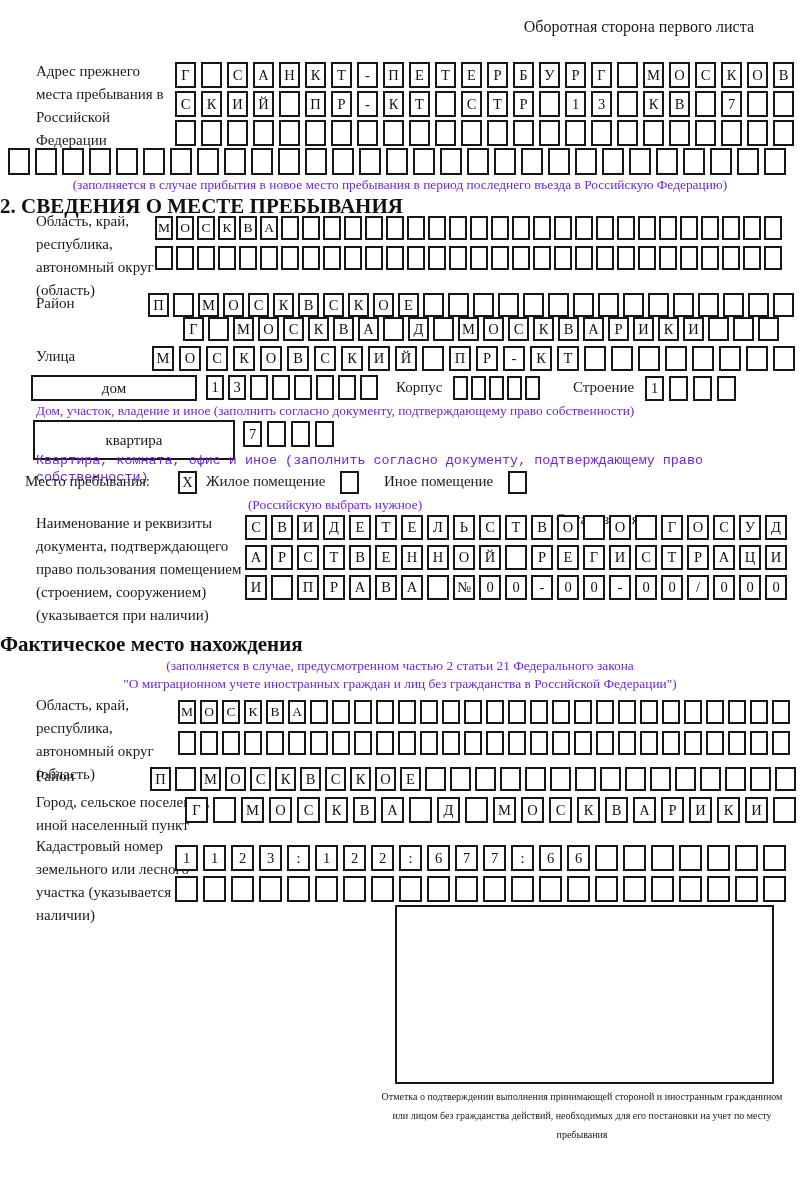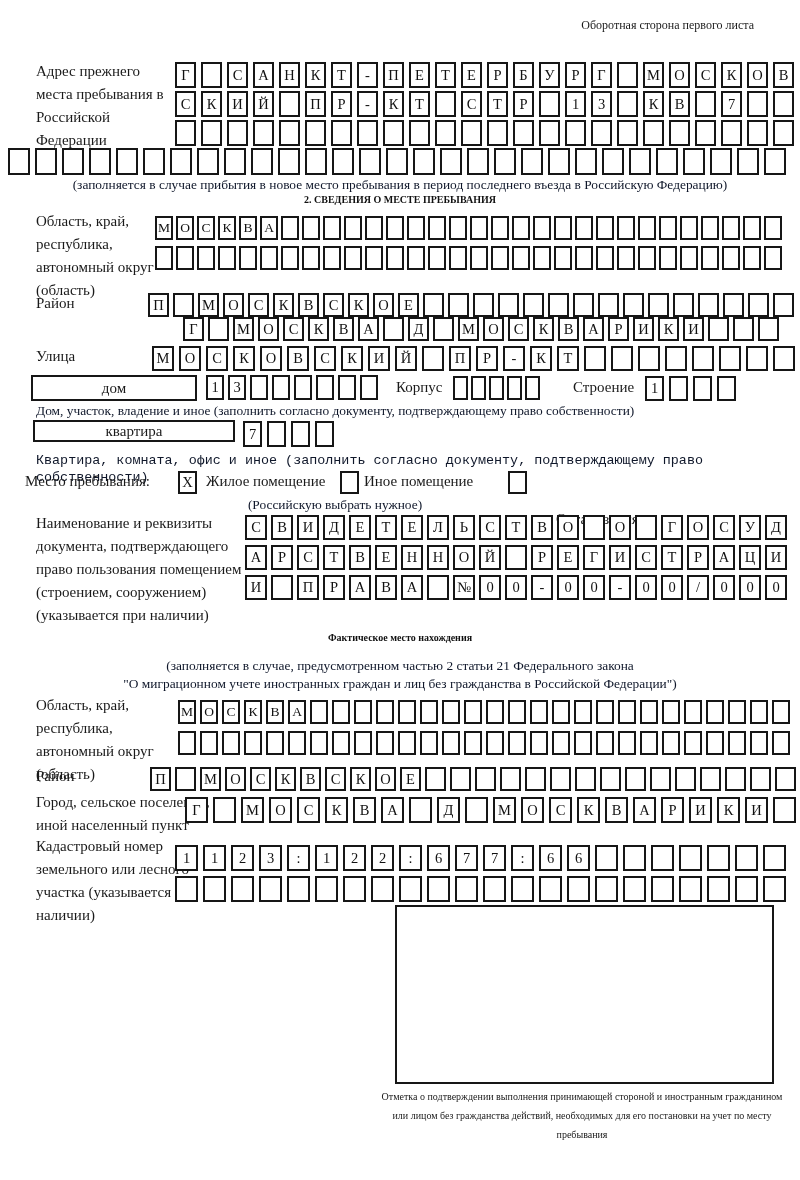--- a/index.html
+++ b/index.html
@@ -6,24 +6,24 @@
   #page{
     position:relative;
     width:800px;height:1180px;
     background:#ffffff;
     color:#1a1a1a;
     font-family:"Liberation Serif","DejaVu Serif",serif;
     margin:0 auto;
     overflow:hidden;
   }
   .lbl{position:absolute;font-size:15px;line-height:23px;color:#1a1a1a;}
-  .note{position:absolute;font-size:13.4px;line-height:17px;color:#0f172a;}
+  .note{position:absolute;font-size:13.4px;line-height:17px;color:#6d28d9;}
   .note.center{left:0;width:100%;text-align:center;}
-  .hb{position:absolute;left:0;width:100%;text-align:center;font-weight:bold;font-size:10px;color:#111;}
-  .corner{position:absolute;top:18px;right:46px;font-size:12px;}
+  .hb{position:absolute;left:0;width:100%;text-align:left;font-weight:bold;font-size:21px;color:#111;}
+  .corner{position:absolute;top:18px;right:46px;font-size:16px;}
   .boxrow{position:absolute;display:flex;}
   .cbox{
     box-sizing:border-box;flex:none;
     border:2px solid #161616;
     display:flex;align-items:center;justify-content:center;
     font-size:14.5px;color:#111;background:#fff;
     white-space:pre;
   }
   
   .r-a{column-gap:5px}  .r-a .cbox{width:21px;height:26px;}
@@ -342,38 +342,38 @@
     </div>
   <div class="lbl" style="left:573px;top:376px;">Строение</div>
   <div class="boxrow r-l" style="left:645px;top:376px;">
       <span class="cbox">1</span>
       <span class="cbox">&nbsp;</span>
       <span class="cbox">&nbsp;</span>
       <span class="cbox">&nbsp;</span>
     </div>
   <div class="note" style="left:36px;top:402px;">Дом, участок, владение и иное (заполнить согласно документу, подтверждающему право собственности)</div>
 
-  <div class="lblbox" style="left:33px;top:420px;width:202px;height:22px;">квартира</div>
+  <div class="lblbox" style="left:33px;top:420px;width:202px;height:40px;">квартира</div>
   <div class="boxrow r-m" style="left:243px;top:421px;">
       <span class="cbox">7</span>
       <span class="cbox">&nbsp;</span>
       <span class="cbox">&nbsp;</span>
       <span class="cbox">&nbsp;</span>
     </div>
   <div class="note" style="left:36px;top:452px;font-family:Liberation Mono, monospace;">Квартира, комната, офис и иное (заполнить согласно документу, подтверждающему право собственности)</div>
 
   <div class="lbl" style="left:25px;top:470px;">Место пребывания:</div>
   <div class="boxrow r-n" style="left:178px;top:471px;">
       <span class="cbox">X</span>
     </div>
   <div class="lbl" style="left:206px;top:470px;">Жилое помещение</div>
   <div class="boxrow r-n" style="left:340px;top:471px;">
       <span class="cbox">&nbsp;</span>
     </div>
-  <div class="lbl" style="left:364px;top:470px;">Иное помещение</div>
+  <div class="lbl" style="left:384px;top:470px;">Иное помещение</div>
   <div class="boxrow r-n" style="left:508px;top:471px;">
       <span class="cbox">&nbsp;</span>
     </div>
   <div class="lbl" style="left:556px;top:470px;margin-top:38px;">Организация</div>
   <div class="note" style="left:170px;top:496px;width:330px;text-align:center;">(Российскую выбрать нужное)</div>
 
   <div class="lbl" style="left:36px;top:512px;width:208px;">Наименование и реквизиты документа, подтверждающего право пользования помещением (строением, сооружением) (указывается при наличии)</div>
   <div class="boxrow r-doc" style="left:245px;top:515px;">
       <span class="cbox">С</span>
       <span class="cbox">В</span>

